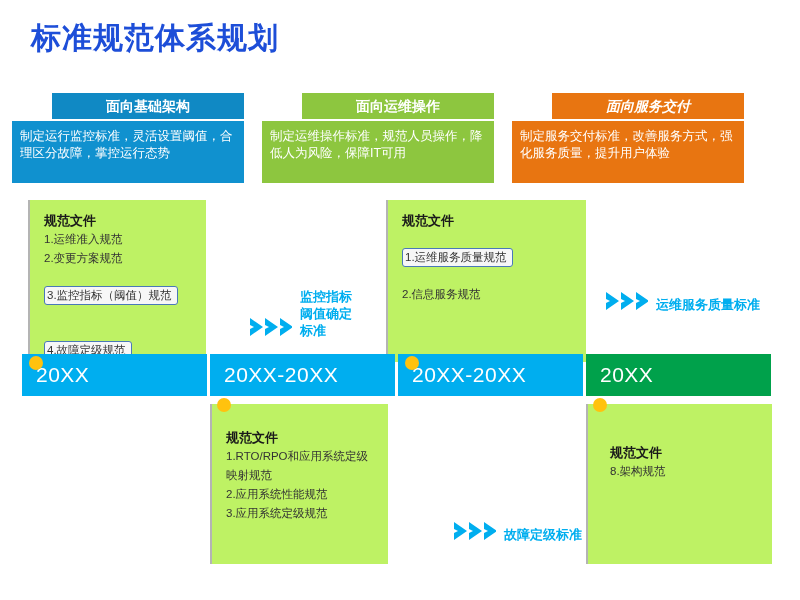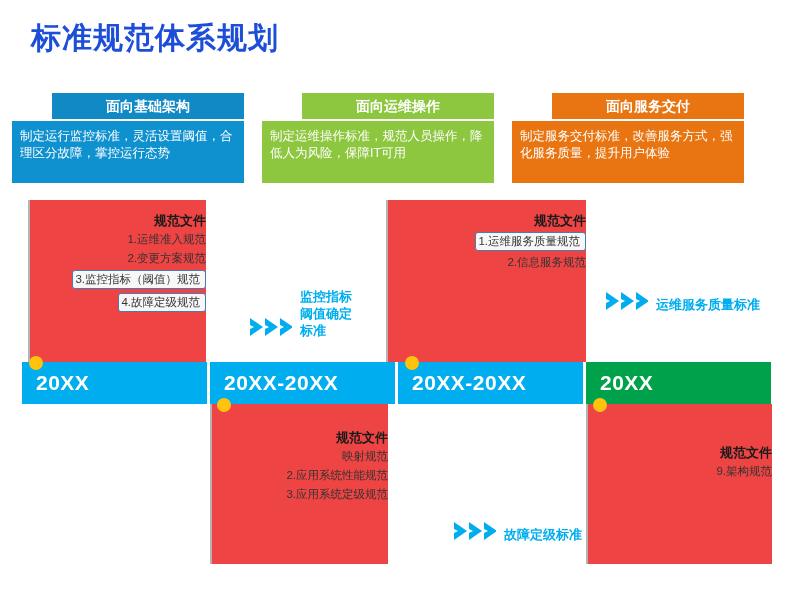--- a/index.html
+++ b/index.html
@@ -54,50 +54,49 @@
     line-height: 17px;
   }
   #cat-0 { left: 12px; }
   #cat-1 { left: 262px; }
   #cat-2 { left: 512px; }
 
   #cat-0 .cat-head { background: #1089c4; }
   #cat-0 .cat-body { background: #1091cf; border-top: 2px solid #ffffff; }
   #cat-1 .cat-head { background: #8dc63f; }
   #cat-1 .cat-body { background: #8dc63f; border-top: 2px solid #ffffff; }
-  #cat-2 .cat-head { background: #e87511; }
+  #cat-2 .cat-head { background: #e87511; font-style: italic; }
   #cat-2 .cat-body { background: #e87511; border-top: 2px solid #ffffff; }
 
   
   .tl-bar {
     position: absolute;
-    top: 362px;
+    top: 354px;
     height: 42px;
     box-sizing: border-box;
     color: #ffffff;
     font-size: 21px;
-    font-weight: bold;
+    font-weight: normal;
     display: flex;
     align-items: center;
     padding-left: 14px;
     letter-spacing: 0.5px;
     text-align: center;
   }
   #bar-0 { left: 22px;  width: 185px; background: #00AEEF; }
   #bar-1 { left: 210px; width: 185px; background: #00AEEF; }
   #bar-2 { left: 398px; width: 185px; background: #00AEEF; }
   #bar-3 { left: 586px; width: 185px; background: #00A14B; }
 
   
   .panel {
     position: absolute;
-    background: #ef4444;
+    background: #bef264;
     box-sizing: border-box;
     border-left: 2px solid #b4b4b4;
-    text-align: right;
   }
   .panel .panel-title {
     font-size: 13px;
     font-weight: bold;
     color: #1a1a1a;
   }
   .panel .panel-list {
     margin: 0;
     padding: 0;
     list-style: none;
@@ -108,21 +107,21 @@
     color: #333333;
     white-space: nowrap;
   }
   .panel .panel-list li.hl {
     display: inline-block;
     border: 1px solid #4a79b8;
     border-radius: 3px;
     padding: 0px 5px 0px 2px;
     background: #f7f7f7;
     line-height: 17px;
-    margin: 2px 0;
+    margin: 18px 0;
   }
 
   
   #panel-0 { left: 28px;  top: 200px; width: 178px; height: 162px; padding: 12px 0 0 14px; }
   #panel-2 { left: 386px; top: 200px; width: 200px; height: 162px; padding: 12px 0 0 14px; }
   
   #panel-1 { left: 210px; top: 404px; width: 178px; height: 160px; padding: 25px 0 0 14px; }
   #panel-3 { left: 586px; top: 404px; width: 186px; height: 160px; padding: 40px 0 0 22px; }
 
   
@@ -207,30 +206,31 @@
 <div class="tl-bar" id="bar-2">
   <span>20XX-20XX</span>
 </div>
 <div class="tl-bar" id="bar-3">
   <span>20XX</span>
 </div>
 
 <div class="panel" id="panel-1">
   <div class="panel-title">规范文件</div>
   <ul class="panel-list">
+    <li>1.RTO/RPO和应用系统定级</li>
     <li>映射规范</li>
     <li>2.应用系统性能规范</li>
     <li>3.应用系统定级规范</li>
   </ul>
 </div>
 
 <div class="panel" id="panel-3">
   <div class="panel-title">规范文件</div>
   <ul class="panel-list">
-    <li>9.架构规范</li>
+    <li>8.架构规范</li>
   </ul>
 </div>
 
 <div class="dot" id="dot-0"></div>
 <div class="dot" id="dot-1"></div>
 <div class="dot" id="dot-2"></div>
 <div class="dot" id="dot-3"></div>
 
 <div class="callout" id="callout-0">
   <span class="chevs">

